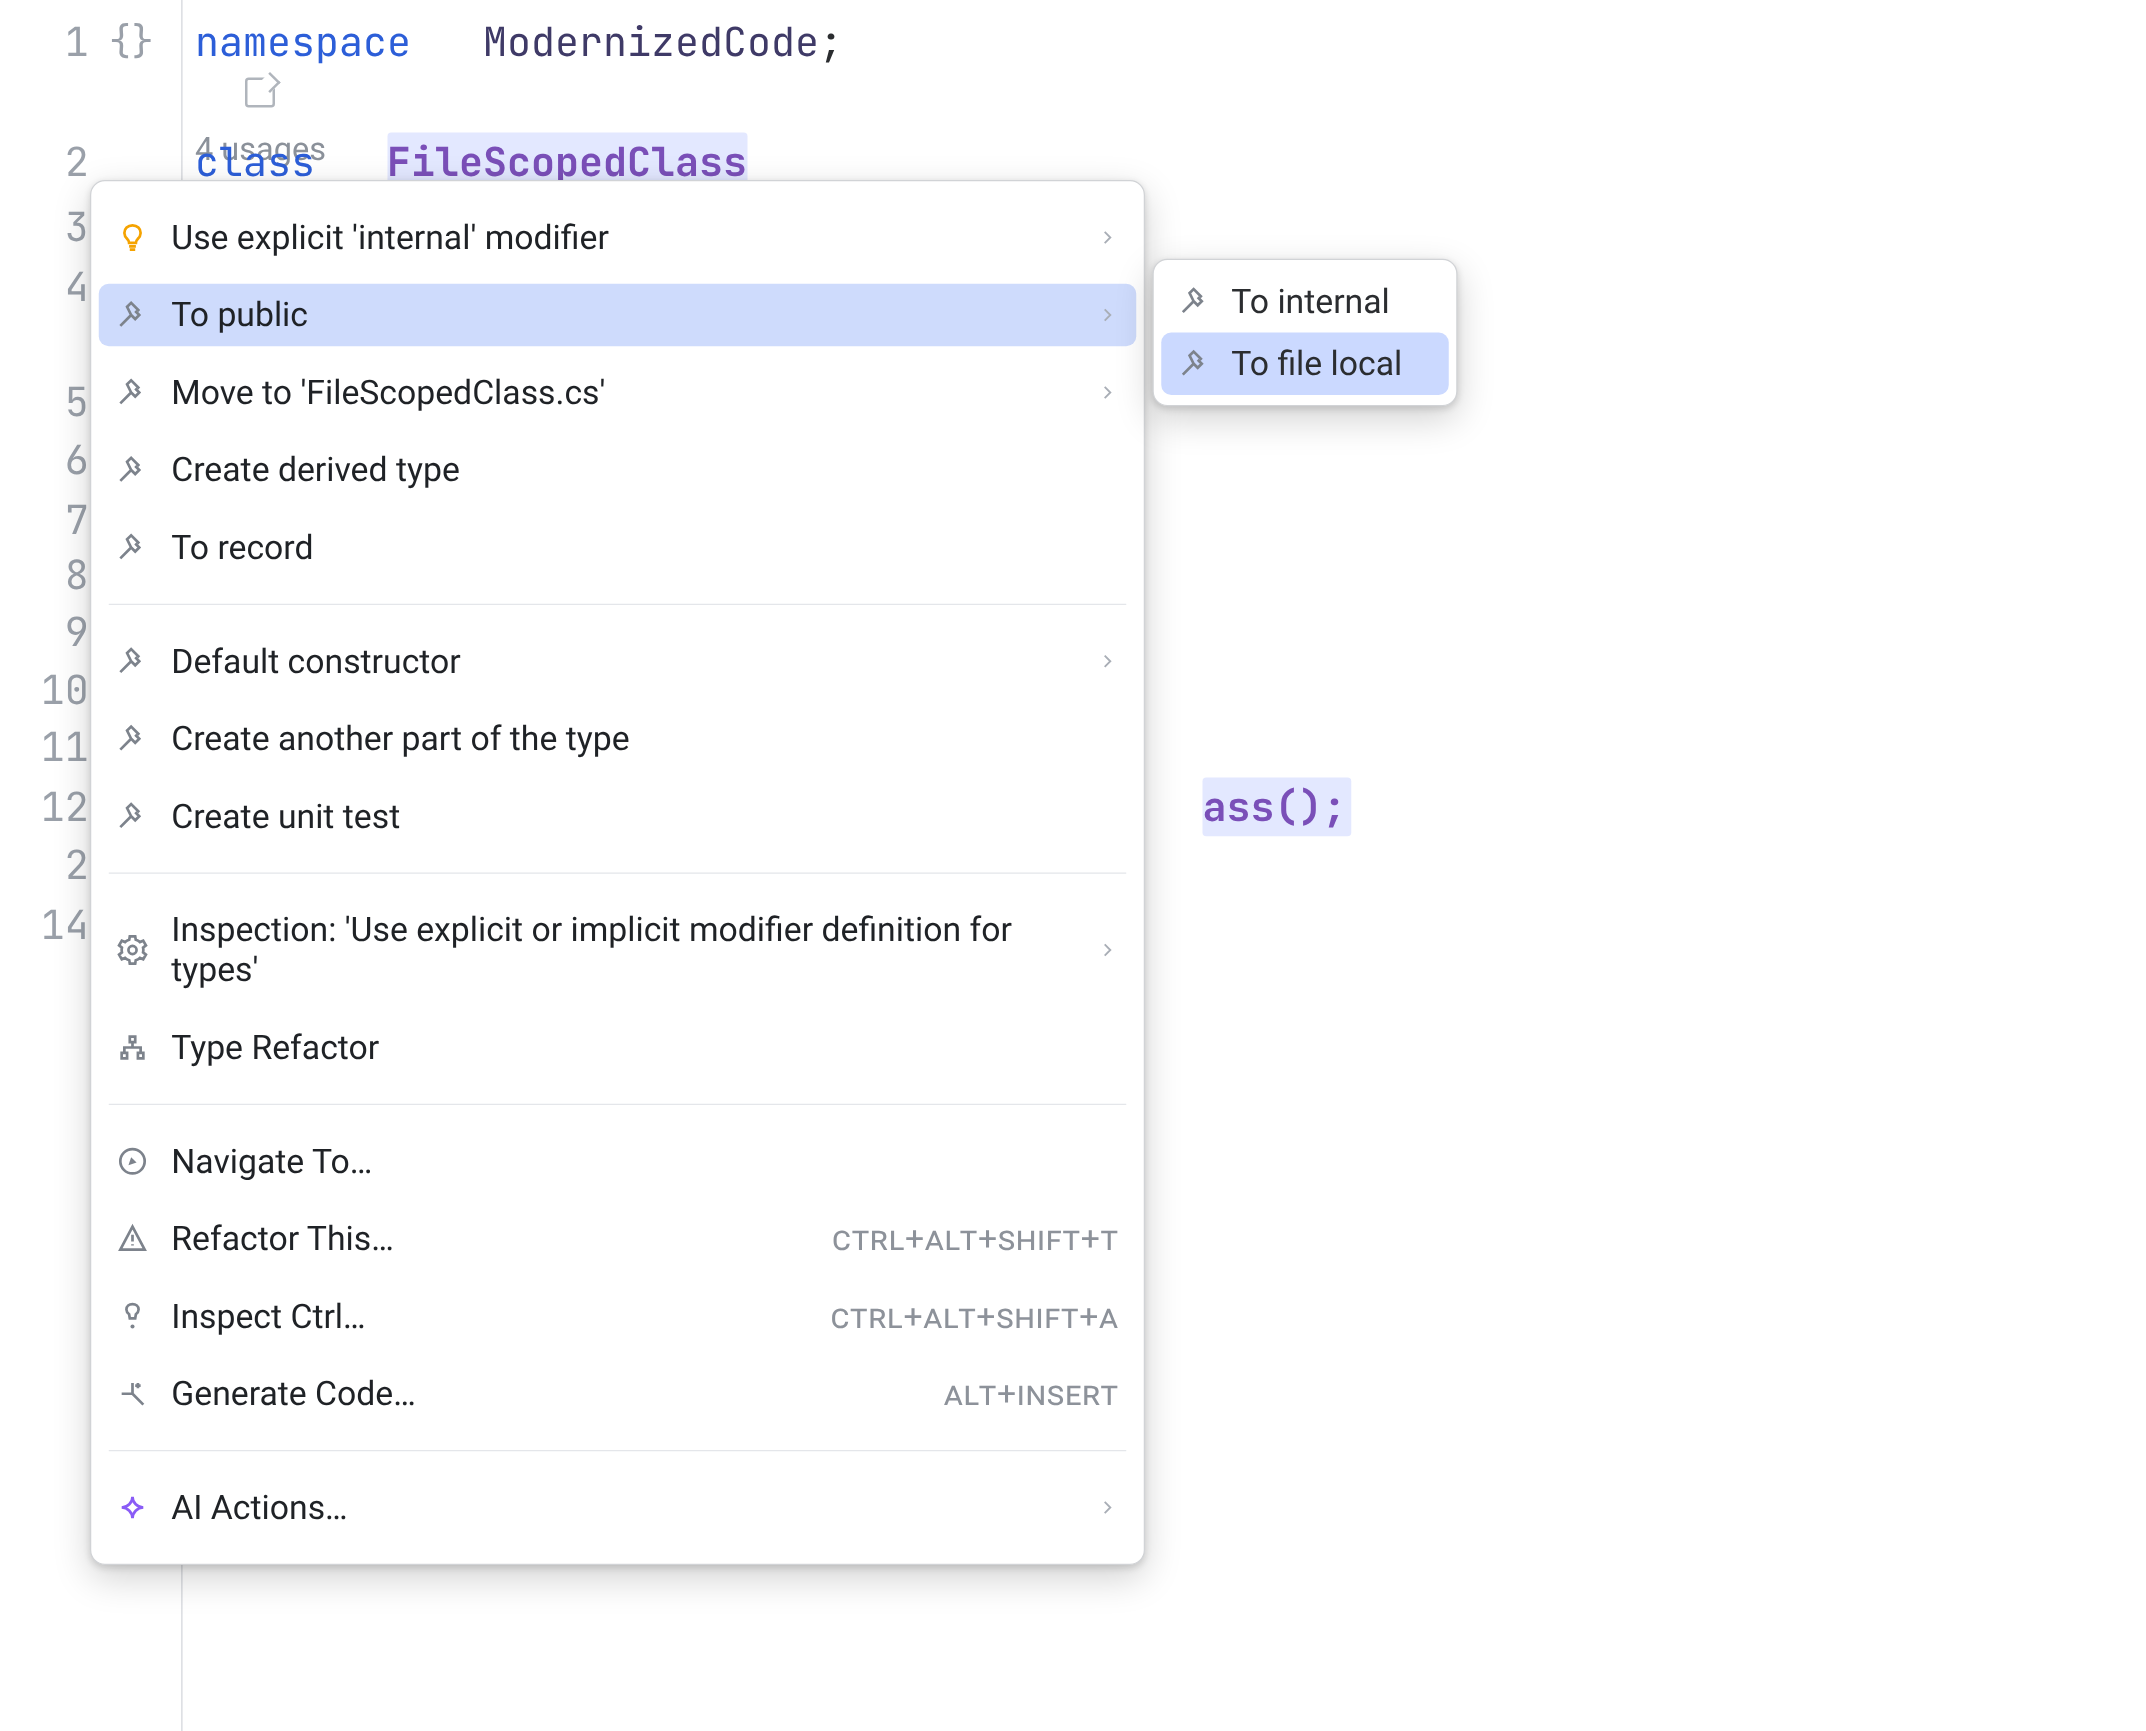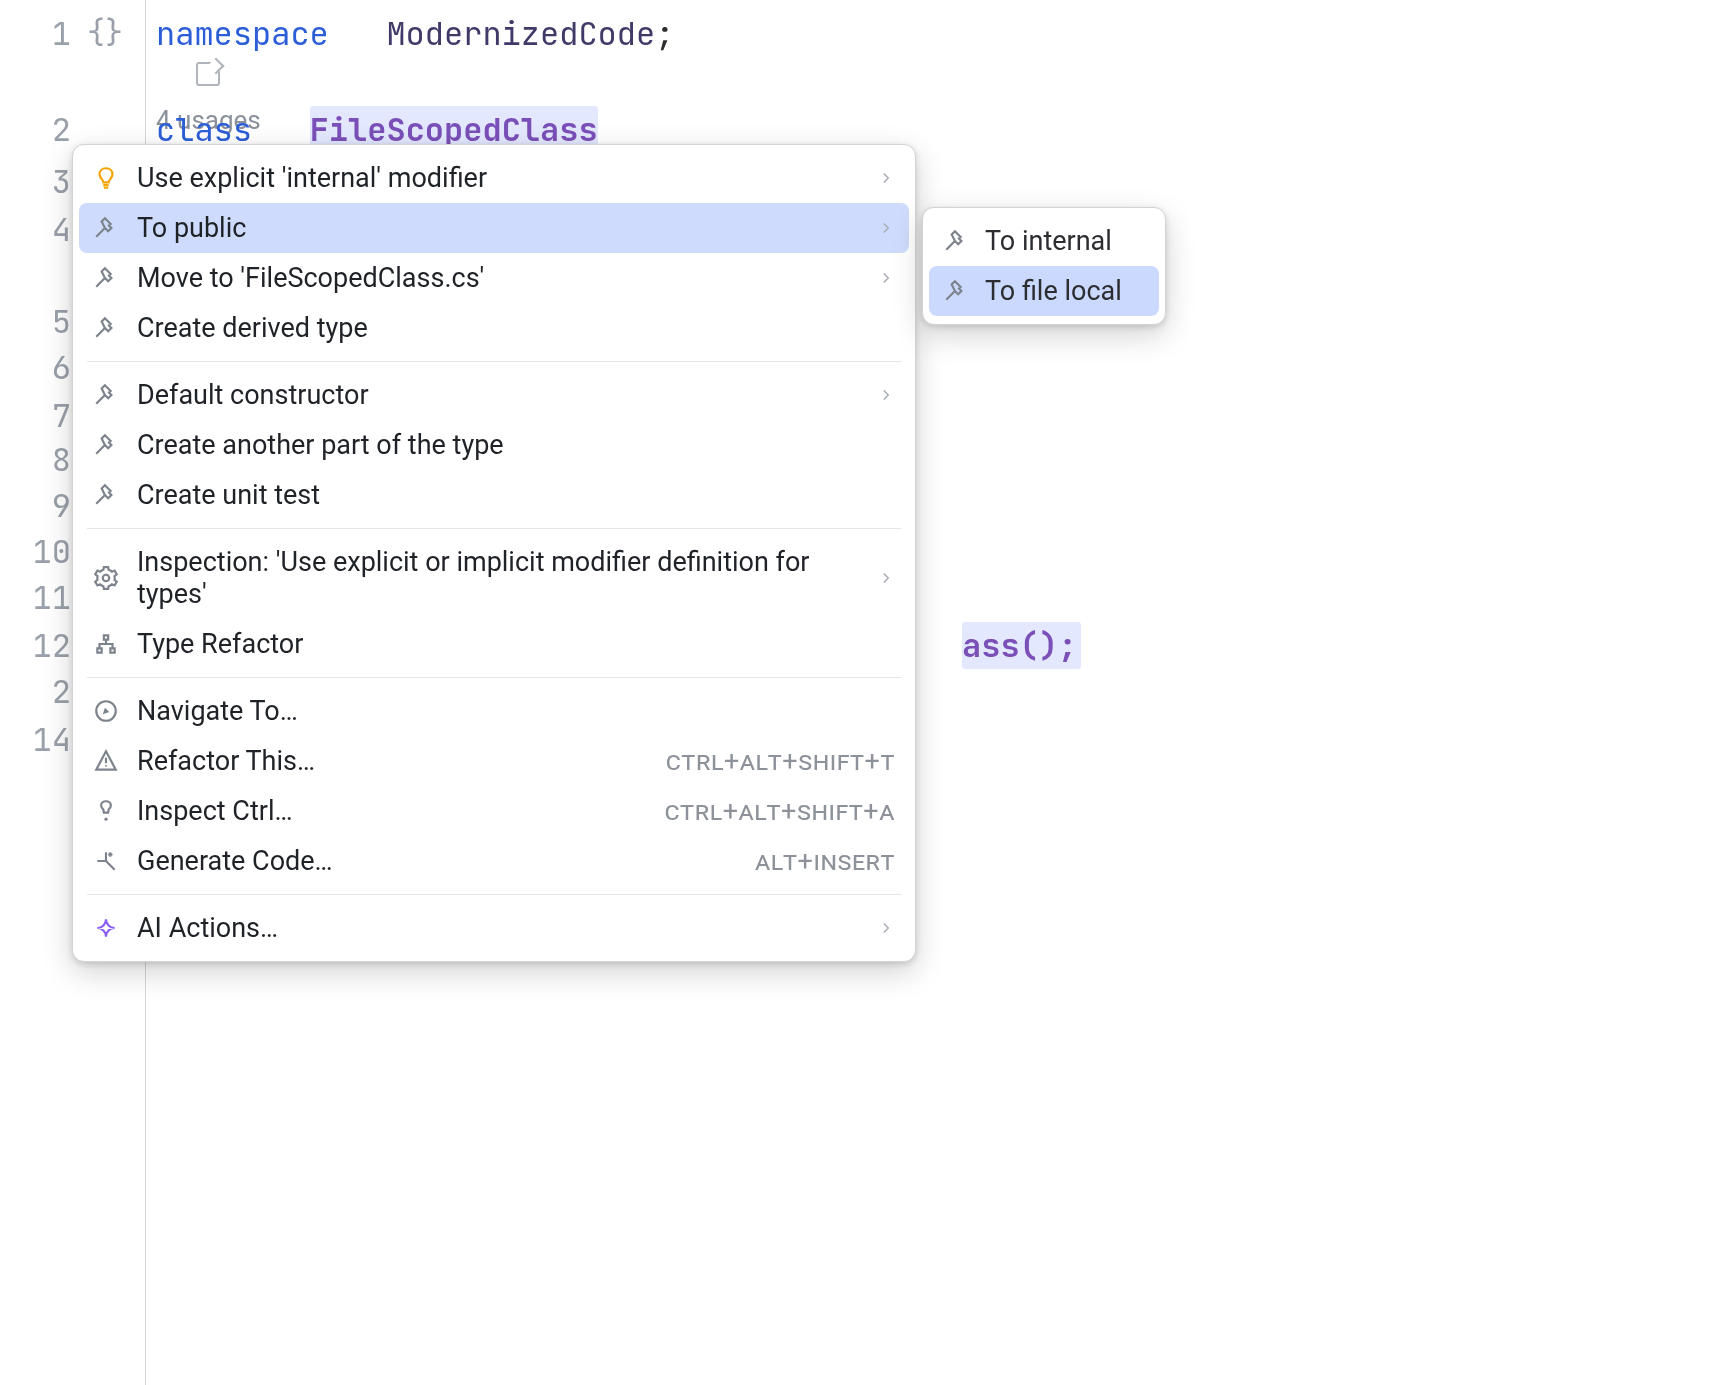--- a/index.html
+++ b/index.html
@@ -43,21 +43,21 @@
   .usage-hint { position:absolute; left:10px; color:var(--usage-text); font-family: var(--ui-font); display:flex; align-items:center; gap:10px; font-size:26px;flex-direction:column; }
   .usage-hint .link-icon { width:20px; height:20px; border:2px solid #b0b5bc; border-radius:3px; position:relative; }
   .usage-hint .link-icon::after { content:""; position:absolute; right:-4px; top:-4px; width:10px; height:10px; border-right:2px solid #b0b5bc; border-top:2px solid #b0b5bc; transform: rotate(45deg); background:#fff; }
 
   .line-highlight { position:absolute; left:-145px; right:0; background:#f6f8fa; height:64px; z-index:-1; }
 
   
   .popup { position:absolute; left:72px; top:144px; width:842px; background:#fff; border:1px solid var(--popup-border); border-radius:12px; box-shadow: var(--popup-shadow); overflow:hidden; font-size:27px; }
   .popup .group { padding:8px 0; }
   .popup hr.div { border:none; border-top:1px solid var(--divider); margin:0 14px; }
-  .popup .row { display:flex; align-items:center; gap:18px; padding:9px 14px; cursor:default; margin:0 6px; border-radius:8px; position:relative; }
+  .popup .row { display:flex; align-items:center; gap:18px; padding:9px 14px; cursor:default; margin:12px 6px; border-radius:8px; position:relative; }
   .popup .row.selected { background: var(--row-hover); }
   .popup .row .icon { width:26px; height:26px; display:flex; align-items:center; justify-content:center; flex:0 0 auto; }
   .popup .row .label { flex:1 1 auto; color:#1f2226; }
   .popup .row .shortcut { color:var(--shortcut); font-variant:all-small-caps; letter-spacing:0.02em; }
   .popup .row .chev { color:#a9aeb6; font-size:22px; }
 
   
   .subpopup { position:absolute; left:922px; top:207px; width:242px; background:#fff; border:1px solid var(--popup-border); border-radius:12px; box-shadow: var(--popup-shadow); font-size:27px; padding:8px 0; }
   .subpopup .row { display:flex; align-items:center; gap:16px; padding:9px 14px; margin:0 6px; border-radius:8px;text-align:right; }
   .subpopup .row.selected { background: var(--sub-hover); }
@@ -198,20 +198,28 @@
         </span>
       </div>
       <div class="row">
         <span class="icon">
           <svg width="26" height="26">
             <use href="#ic-hammer"></use>
           </svg>
         </span>
         <span class="label">Create derived type</span>
       </div>
+      <div class="row">
+        <span class="icon">
+          <svg width="26" height="26">
+            <use href="#ic-hammer"></use>
+          </svg>
+        </span>
+        <span class="label">To record</span>
+      </div>
     </div>
     <hr class="div">
     <div class="group">
       <div class="row">
         <span class="icon">
           <svg width="26" height="26">
             <use href="#ic-hammer"></use>
           </svg>
         </span>
         <span class="label">Default constructor</span>

